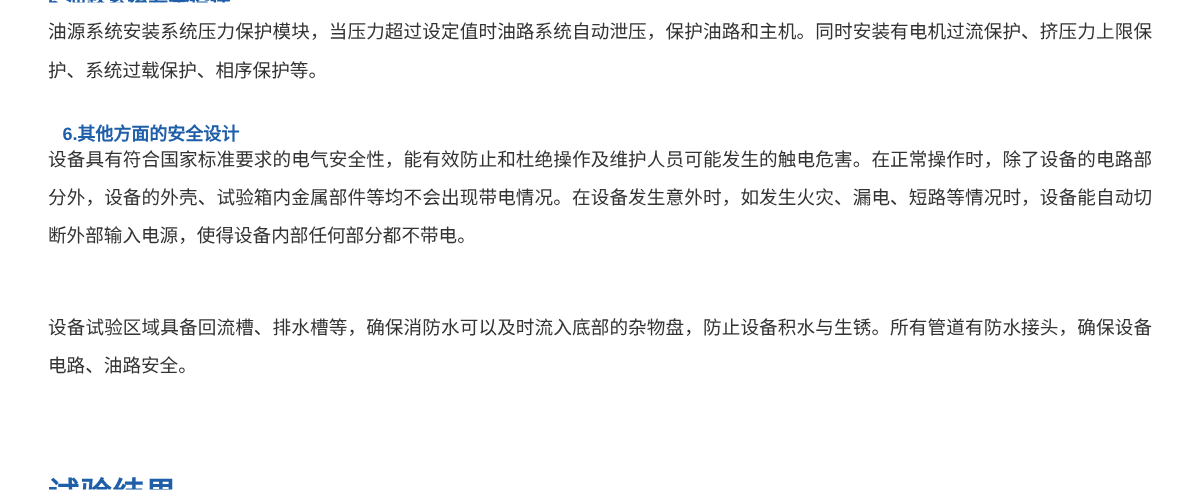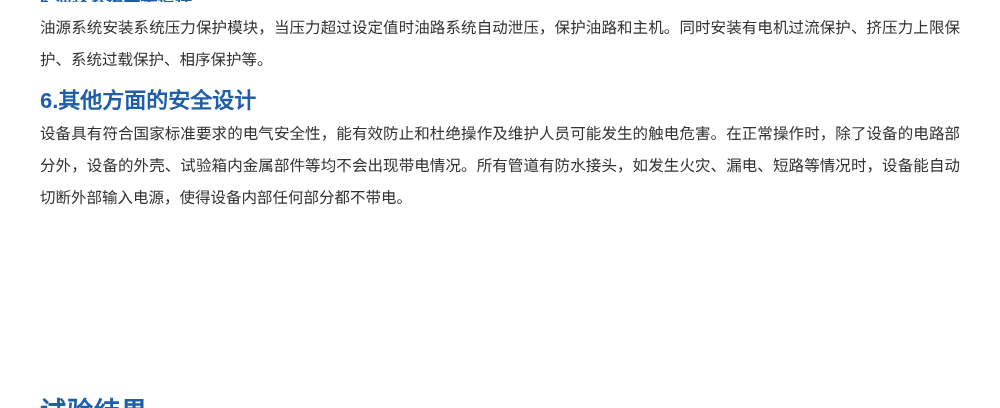--- a/index.html
+++ b/index.html
@@ -38,25 +38,25 @@
   }
   .body-text {
     font-size: 15.5px;
     line-height: 32px;
     color: #333333;
     text-align: justify;
     text-justify: inter-ideograph;
     margin: 0;
   }
   .section-heading {
-    font-size: 22px;
+    font-size: 15px;
     font-weight: bold;
     color: #1f5fa9;
     line-height: 30px;
-    margin: 0;
+    margin: 12px;
   }
   .block-1 { position: absolute; top: 12px; left: 40px; width: 920px; }
   .head-6   { position: absolute; top: 86px; left: 40px; width: 920px; }
   .block-2 { position: absolute; top: 118px; left: 40px; width: 920px; }
   .head-7   { position: absolute; top: 226px; left: 40px; width: 920px; }
   .block-3 { position: absolute; top: 258px; left: 40px; width: 920px; }
   
   .clipped-bottom {
     position: absolute;
     left: 40px;
@@ -74,19 +74,20 @@
 <body>
 
 <div class="page">
 
   <div class="clipped-top">5.油路系统安全设计</div>
 
   <p class="body-text block-1">油源系统安装系统压力保护模块，当压力超过设定值时油路系统自动泄压，保护油路和主机。同时安装有电机过流保护、挤压力上限保护、系统过载保护、相序保护等。</p>
 
   <h3 class="section-heading head-6">6.其他方面的安全设计</h3>
 
-  <p class="body-text block-2">设备具有符合国家标准要求的电气安全性，能有效防止和杜绝操作及维护人员可能发生的触电危害。在正常操作时，除了设备的电路部分外，设备的外壳、试验箱内金属部件等均不会出现带电情况。所有管道有防水接头，如发生火灾、漏电、短路等情况时，设备能自动切断外部输入电源，使得设备内部任何部分都不带电。</p>
+  <p class="body-text block-2">设备具有符合国家标准要求的电气安全性，能有效防止和杜绝操作及维护人员可能发生的触电危害。在正常操作时，除了设备的电路部分外，设备的外壳、试验箱内金属部件等均不会出现带电情况。在设备发生意外时，如发生火灾、漏电、短路等情况时，设备能自动切断外部输入电源，使得设备内部任何部分都不带电。</p>
 
 
+  <p class="body-text block-3">设备试验区域具备回流槽、排水槽等，确保消防水可以及时流入底部的杂物盘，防止设备积水与生锈。所有管道有防水接头，确保设备电路、油路安全。</p>
 
   <div class="clipped-bottom">试验结果</div>
 
 </div>
 
 </body></html>

